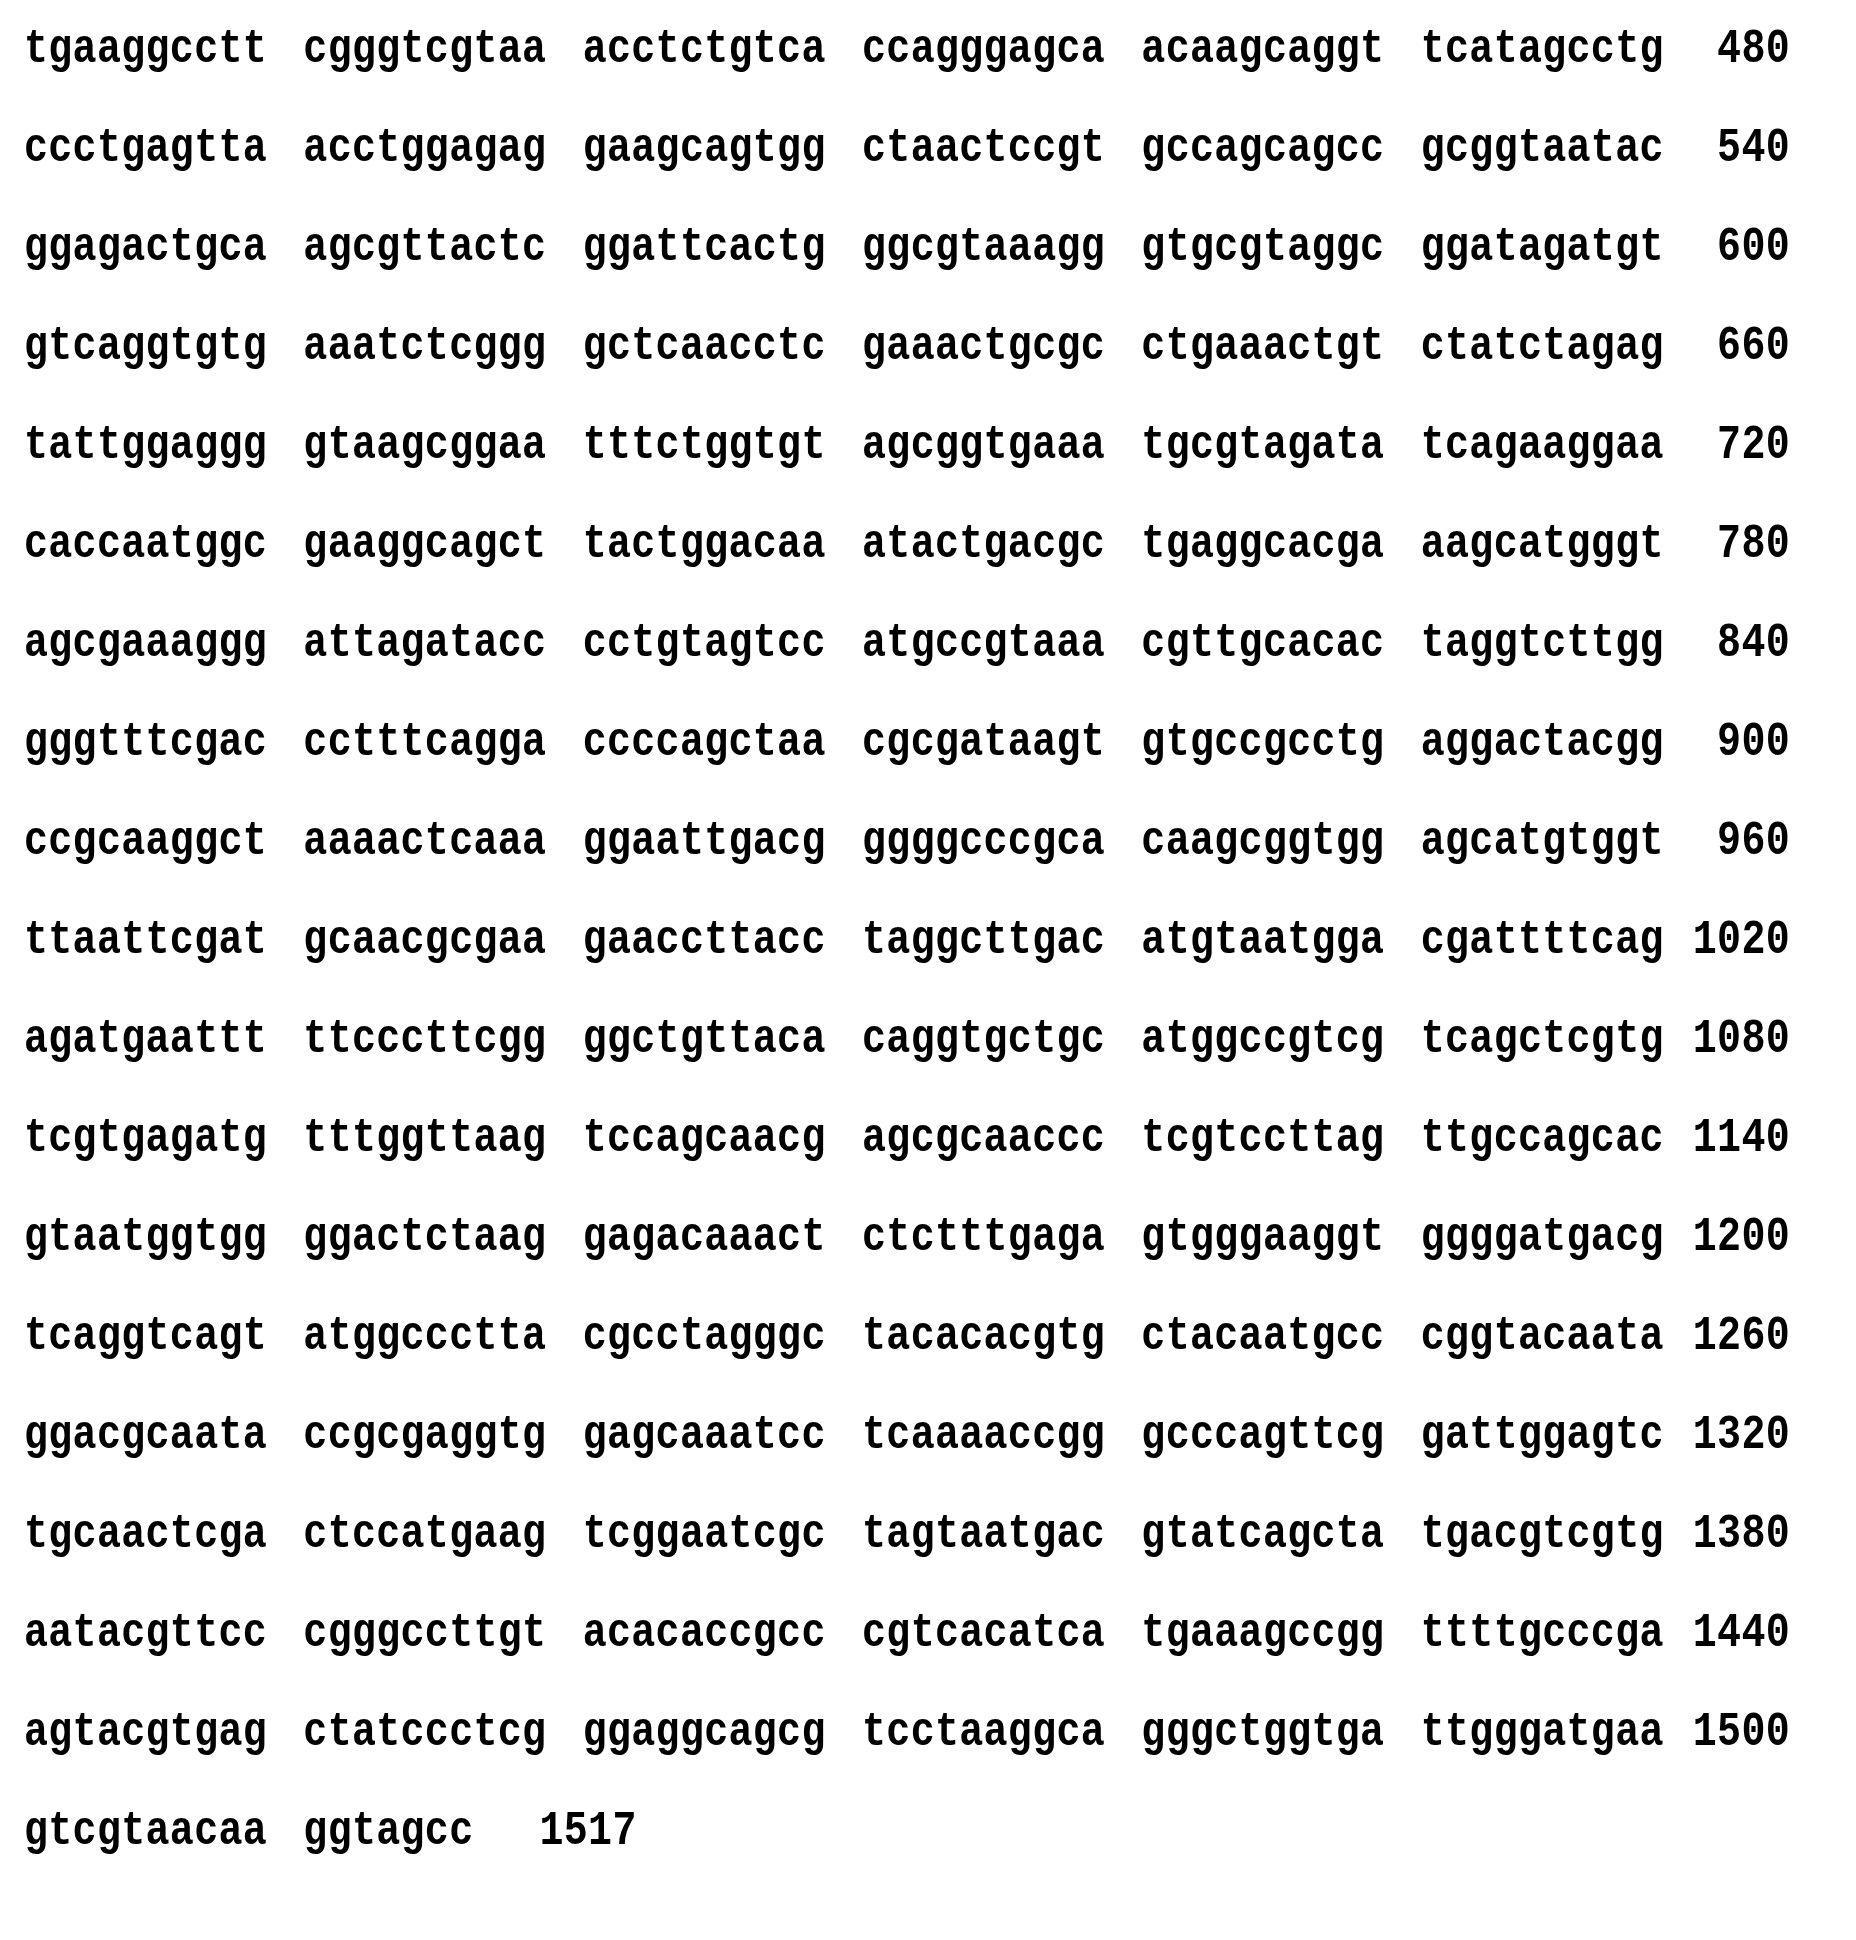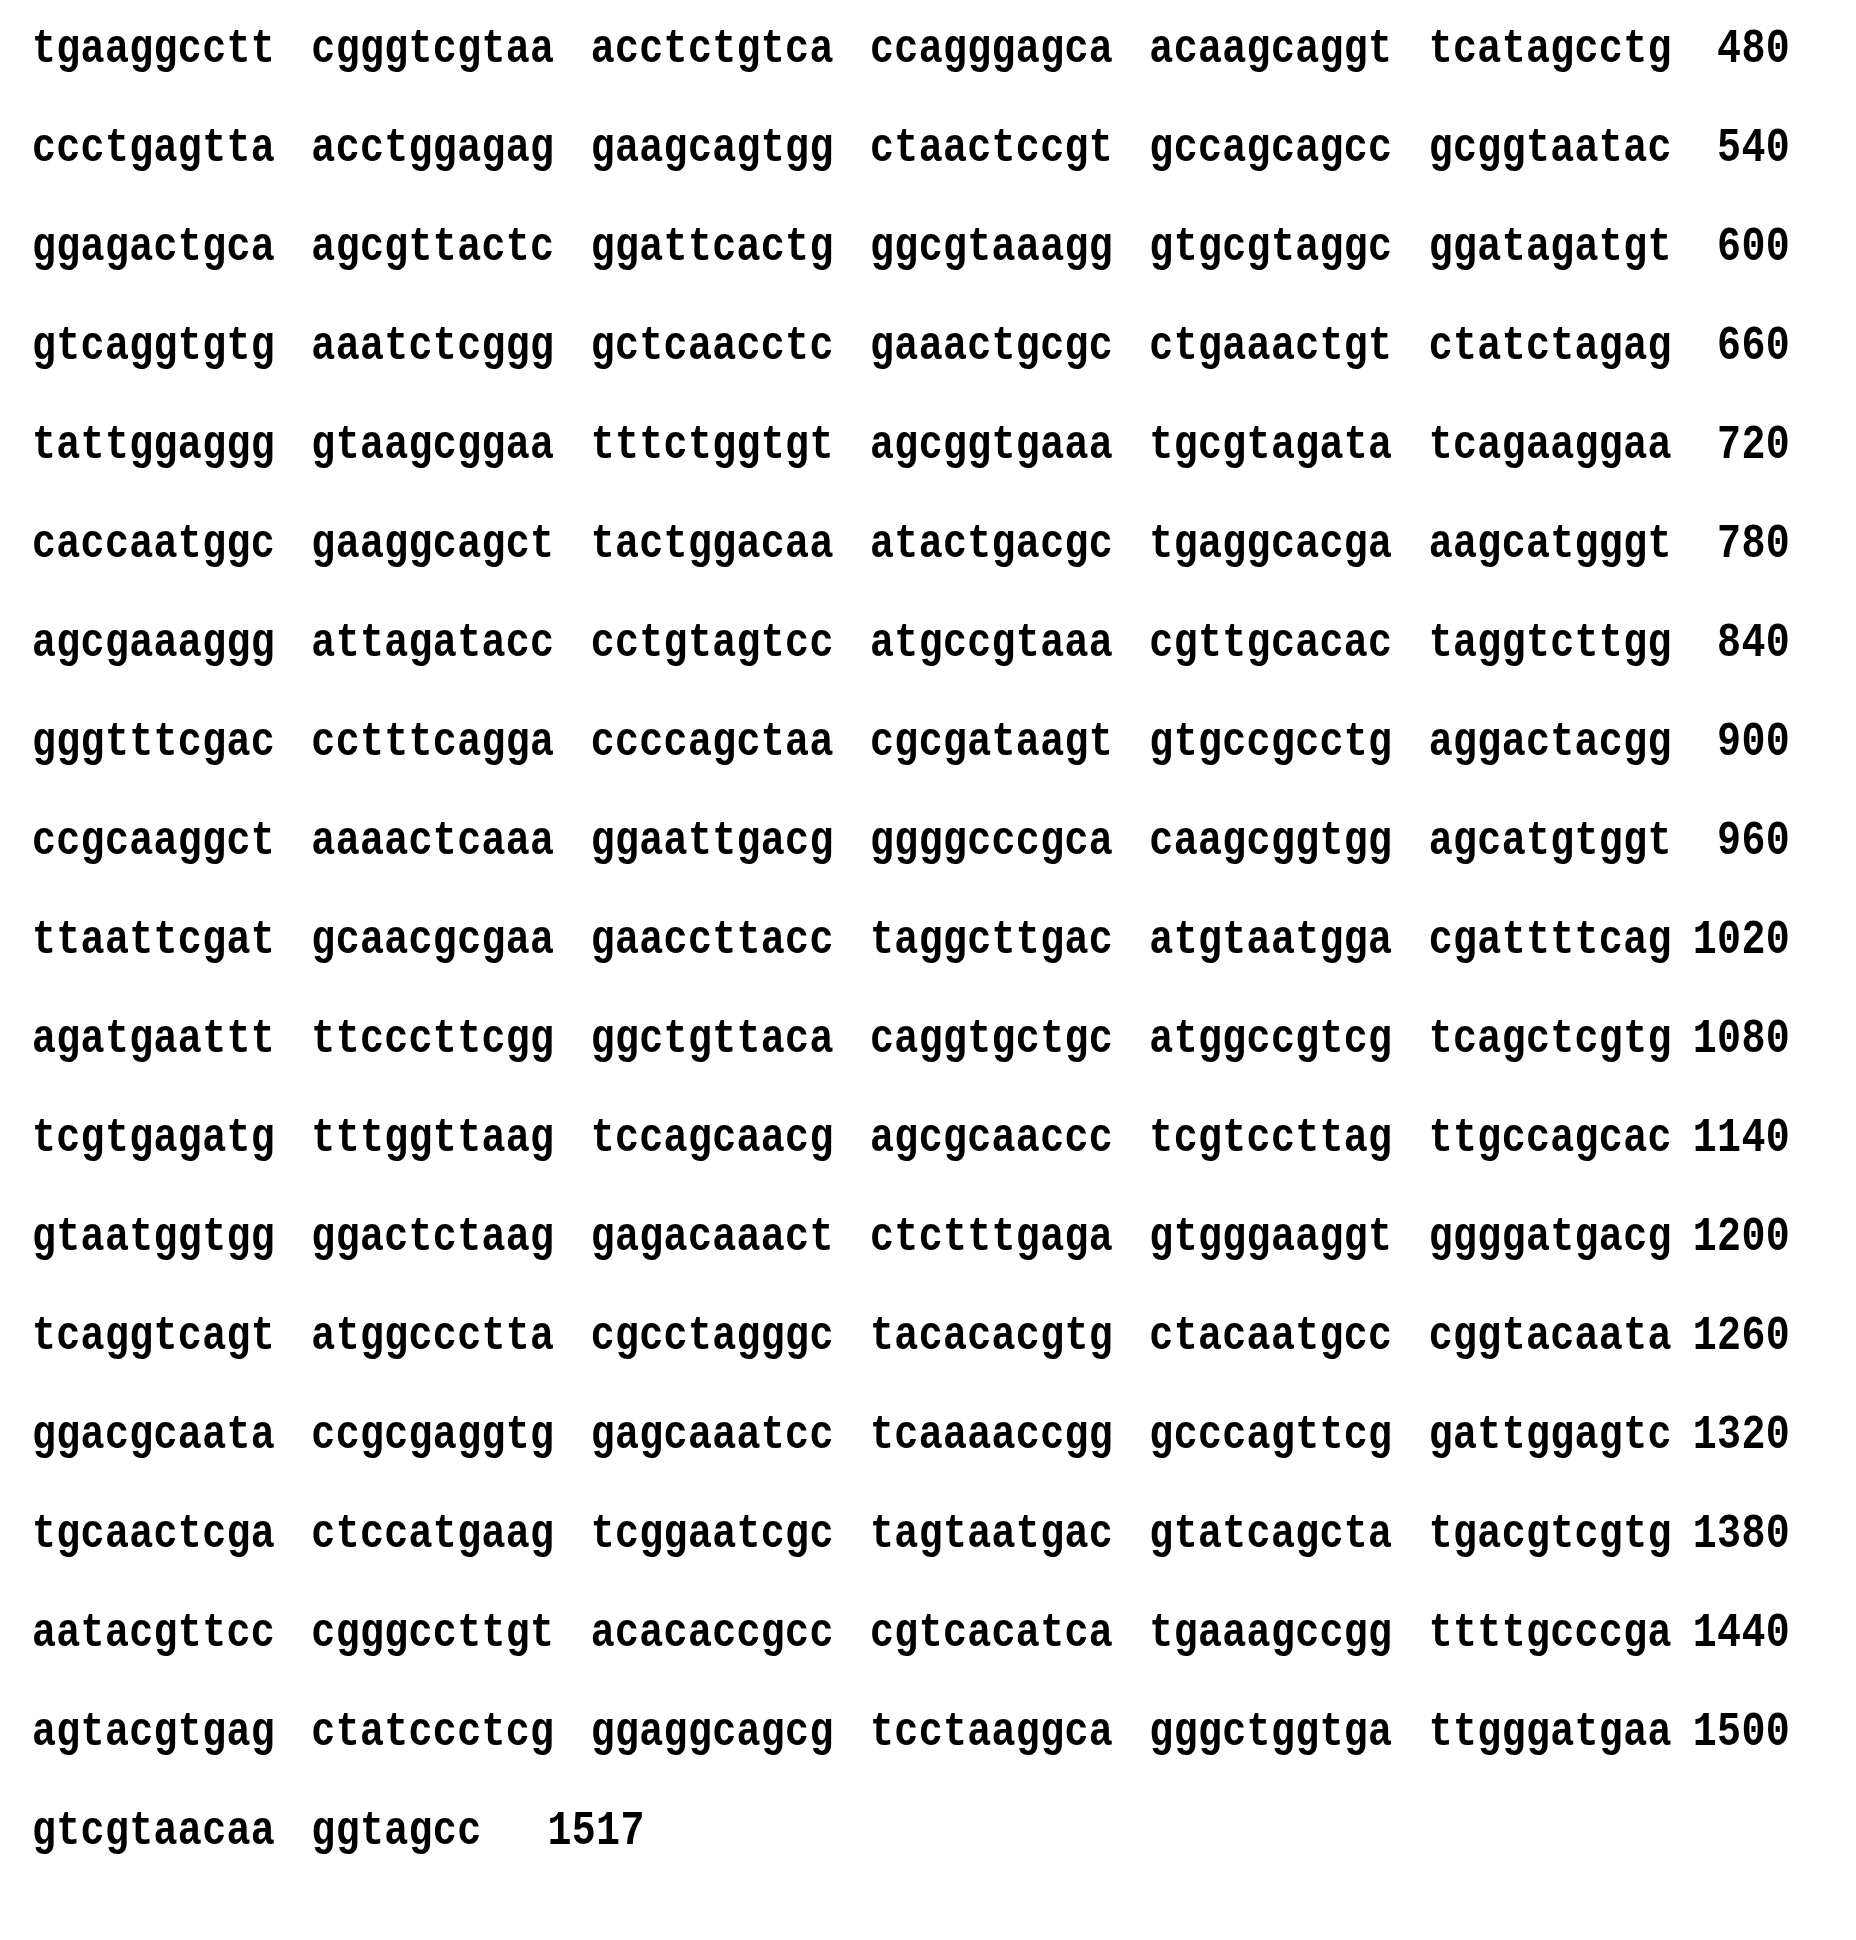--- a/index.html
+++ b/index.html
@@ -6,21 +6,21 @@
   html, body {
     background: #ffffff;
     font-family: "Liberation Mono", "DejaVu Sans Mono", monospace;
   }
   .page {
     position: relative;
     width: 1856px;
     height: 1940px;
     background: #ffffff;
     overflow: hidden;
-    padding: 0 66px 0 32px;
+    padding: 0 66px 0 24px;
   }
   .seq-row {
     display: flex;
     justify-content: space-between;
     align-items: center;
     height: 99px;
     transform: scaleY(1.2);
     transform-origin: 50% 50%;
     font-size: 40px;
     font-weight: bold;

